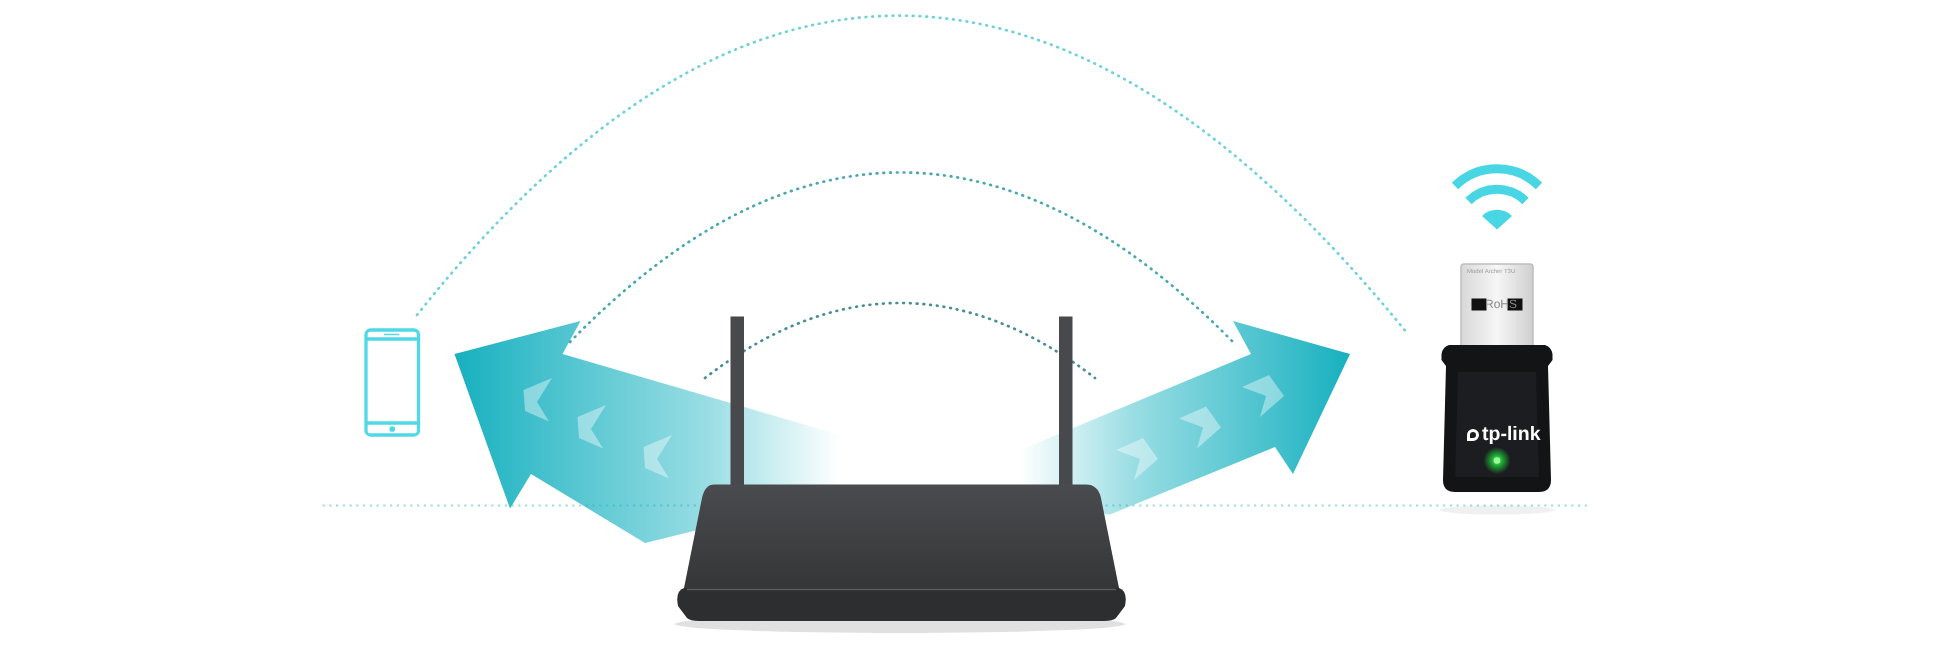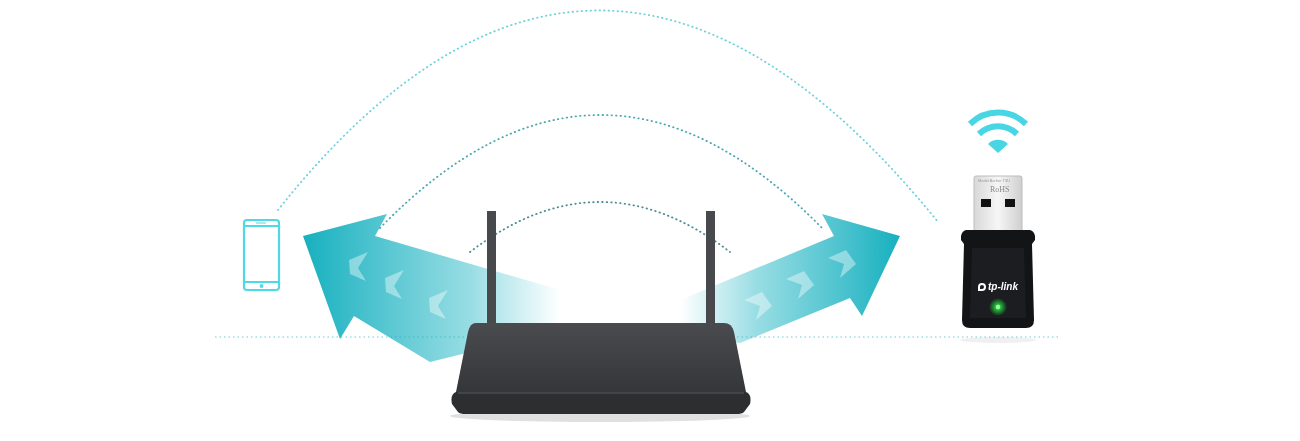--- a/index.html
+++ b/index.html
@@ -1,19 +1,19 @@
 <!DOCTYPE html>
 <html><head>
   <meta charset="utf-8">
   <style>
     html, body { margin: 0; padding: 0; background: #ffffff; }
     body { width: 1300px; height: 441px; overflow: hidden; position: relative; font-family: "Liberation Sans", sans-serif; }
     .scene { position: absolute; left: 0; top: 0; width: 1300px; height: 441px; }
     .usb-label { position: absolute; font-family: "Liberation Sans", sans-serif; color: #9a9a9a; white-space: nowrap; }
-    .brand { position: absolute; color: #ffffff; font-family: "Liberation Sans", sans-serif; font-size: 10px; font-weight: bold; font-style: italic; }
+    .brand { position: absolute; color: #ffffff; font-family: "Liberation Sans", sans-serif; font-size: 13px; font-weight: bold; }
   </style>
 </head>
 <body>
 
 <svg class="scene" viewBox="0 0 1300 441" width="1300" height="441" xmlns="http://www.w3.org/2000/svg">
   <defs>
     <linearGradient id="gradL" x1="1" y1="0" x2="0" y2="0">
       <stop offset="0" stop-color="#1ab3c2" stop-opacity="0"></stop>
       <stop offset="0.35" stop-color="#1ab3c2" stop-opacity="0.45"></stop>
       <stop offset="1" stop-color="#17b0bf" stop-opacity="1"></stop>
@@ -94,16 +94,16 @@
     <rect x="1005" y="199" width="10" height="8" fill="#111"></rect>
     <path d="M 966 230 L 1030 230 Q 1034 231 1035 236 L 1035 240 L 1032 244 L 1034 320 Q 1034 328 1026 328 L 970 328 Q 962 328 962 320 L 964 244 L 961 240 L 961 236 Q 962 231 966 230 Z" fill="#131416"></path>
     <path d="M 972 248 L 1024 248 L 1026 318 L 970 318 Z" fill="#1c1d20"></path>
     <circle cx="998" cy="307" r="9" fill="url(#ledGlow)"></circle>
     <circle cx="998" cy="307" r="2.2" fill="#9dff9a"></circle>
   </g>
   <ellipse cx="998" cy="340" rx="38" ry="3" fill="#000" fill-opacity="0.06"></ellipse>
 </svg>
 
 <div class="usb-label" style="left:978px;top:178px;font-size:4px;">Model Archer T3U</div>
-<div class="usb-label" style="left:990px;top:185px;font-size:8px;color:#8a8a8a;font-family:Liberation Serif, serif;">RoHS</div>
+<div class="usb-label" style="left:990px;top:198px;font-size:8px;color:#8a8a8a;">RoHS</div>
 <div class="brand" style="left:978px;top:281px;">
   <span style="display:inline-block;width:8px;height:8px;border:2px solid #fff;border-radius:50% 50% 50% 0;margin-right:2px;vertical-align:middle;box-sizing:border-box;"></span><span>tp-link</span>
 </div>
 
 </body></html>

